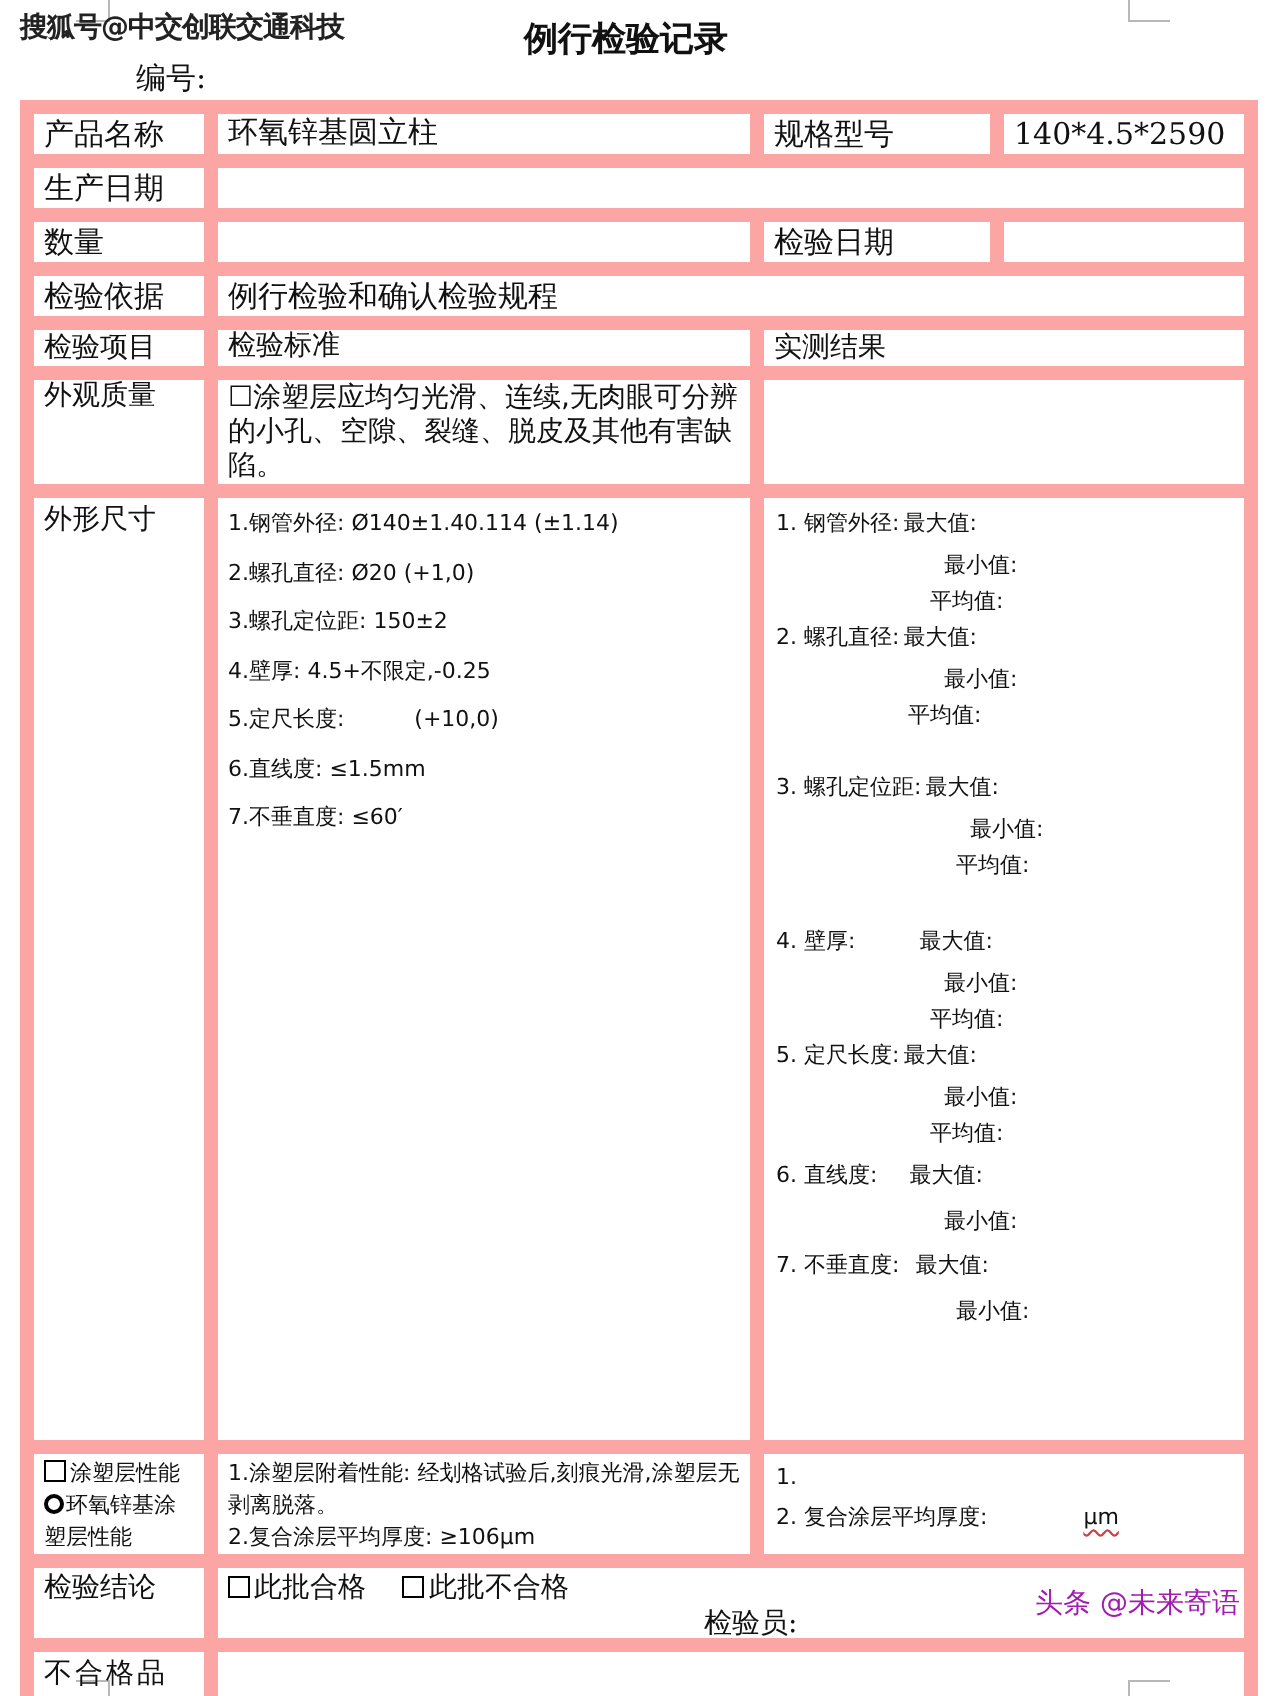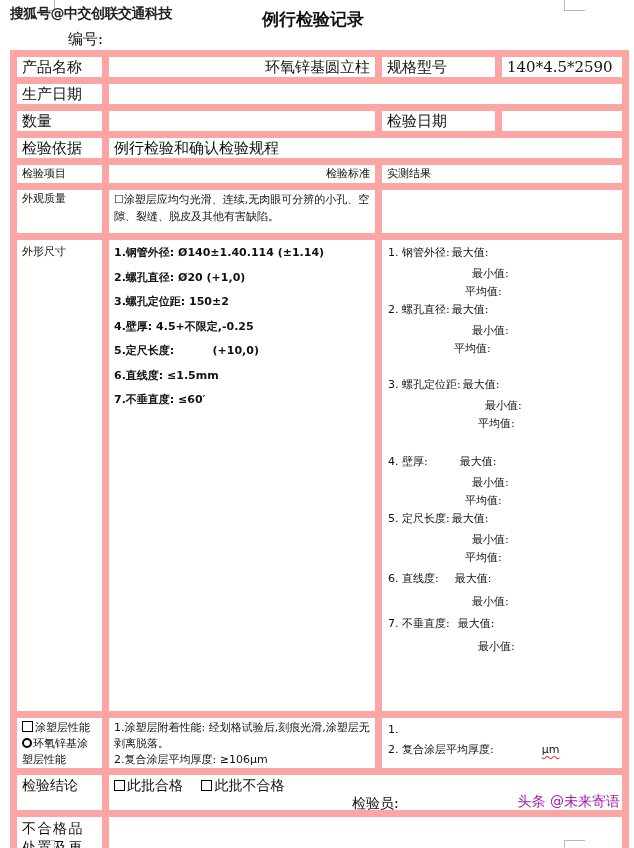--- a/index.html
+++ b/index.html
@@ -11,23 +11,23 @@
   .corner.bl { left: 38px; top: 840px; width: 16px; height: 8px; border-right-width: 1px; border-top-width: 1px; }
   .corner.br { left: 564px; top: 840px; width: 20px; height: 8px; border-left-width: 1px; border-top-width: 1px; }
 
   .watermark-top { position: absolute; left: 10px; top: 5px; font-size: 14px; font-weight: bold; color: #222; letter-spacing: -0.5px; }
   .doc-title { position: absolute; left: 262px; top: 8px; font-size: 17px; font-weight: bold; font-family: "DejaVu Serif", serif; }
   .serial-label { position: absolute; left: 68px; top: 30px; font-size: 15px; font-family: "DejaVu Serif", serif; }
 
   table.record { position: absolute; left: 10px; top: 50px; width: 612px; border-collapse: collapse; table-layout: fixed; }
   table.record td { border: 7px solid #fca5a5; padding: 0 5px; vertical-align: top; }
   .big { font-size: 15px; font-family: "DejaVu Serif", serif; line-height: 20px; }
-  .sm { font-size: 11px; line-height: 15px; }
-  .center { text-align: right; }
-  .std-line { height: 24.5px; line-height: 24px; font-size: 11px; white-space: nowrap; font-weight: bold; }
+  .sm { font-size: 14px; line-height: 15px; }
+  .center { text-align: left; font-family: Liberation Serif, serif; }
+  .std-line { height: 24.5px; line-height: 24px; font-size: 11px; white-space: nowrap; }
   .res-row { font-size: 11px; white-space: nowrap; position: relative; height: 18px; line-height: 18px; }
   .coating-left { font-size: 11px; line-height: 16px; }
   .radio-dot { display: inline-block; width: 6px; height: 6px; border: 2px solid #000; border-radius: 50%; vertical-align: -1px; margin-right: 1px; }
   .box { display: inline-block; width: 9px; height: 9px; border: 1px solid #000; vertical-align: -1px; margin-right: 2px; }
   .um { text-decoration: underline wavy #d04040; text-underline-offset: 2px; }
   .watermark-bottom { position: absolute; right: 14px; top: 793px; font-size: 14px; color: #a21caf; }
 </style>
 </head>
 <body>
 

